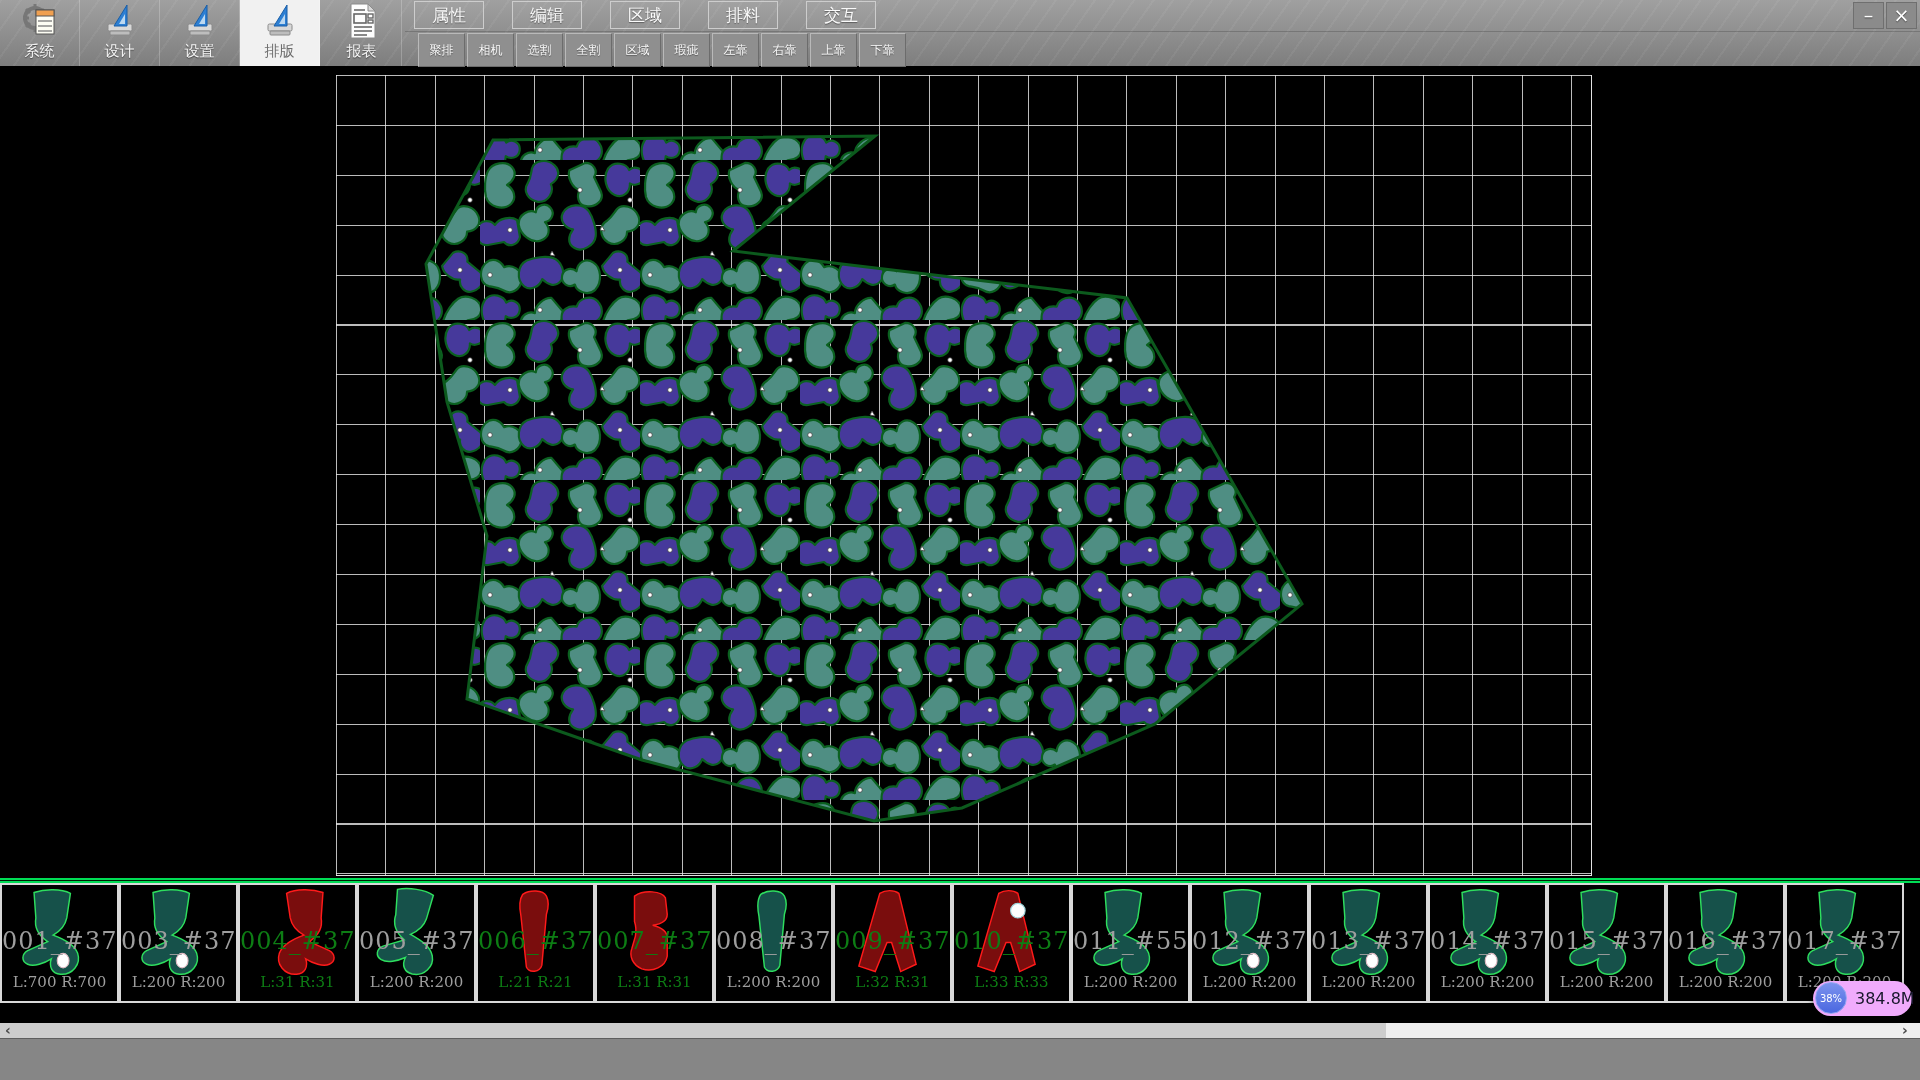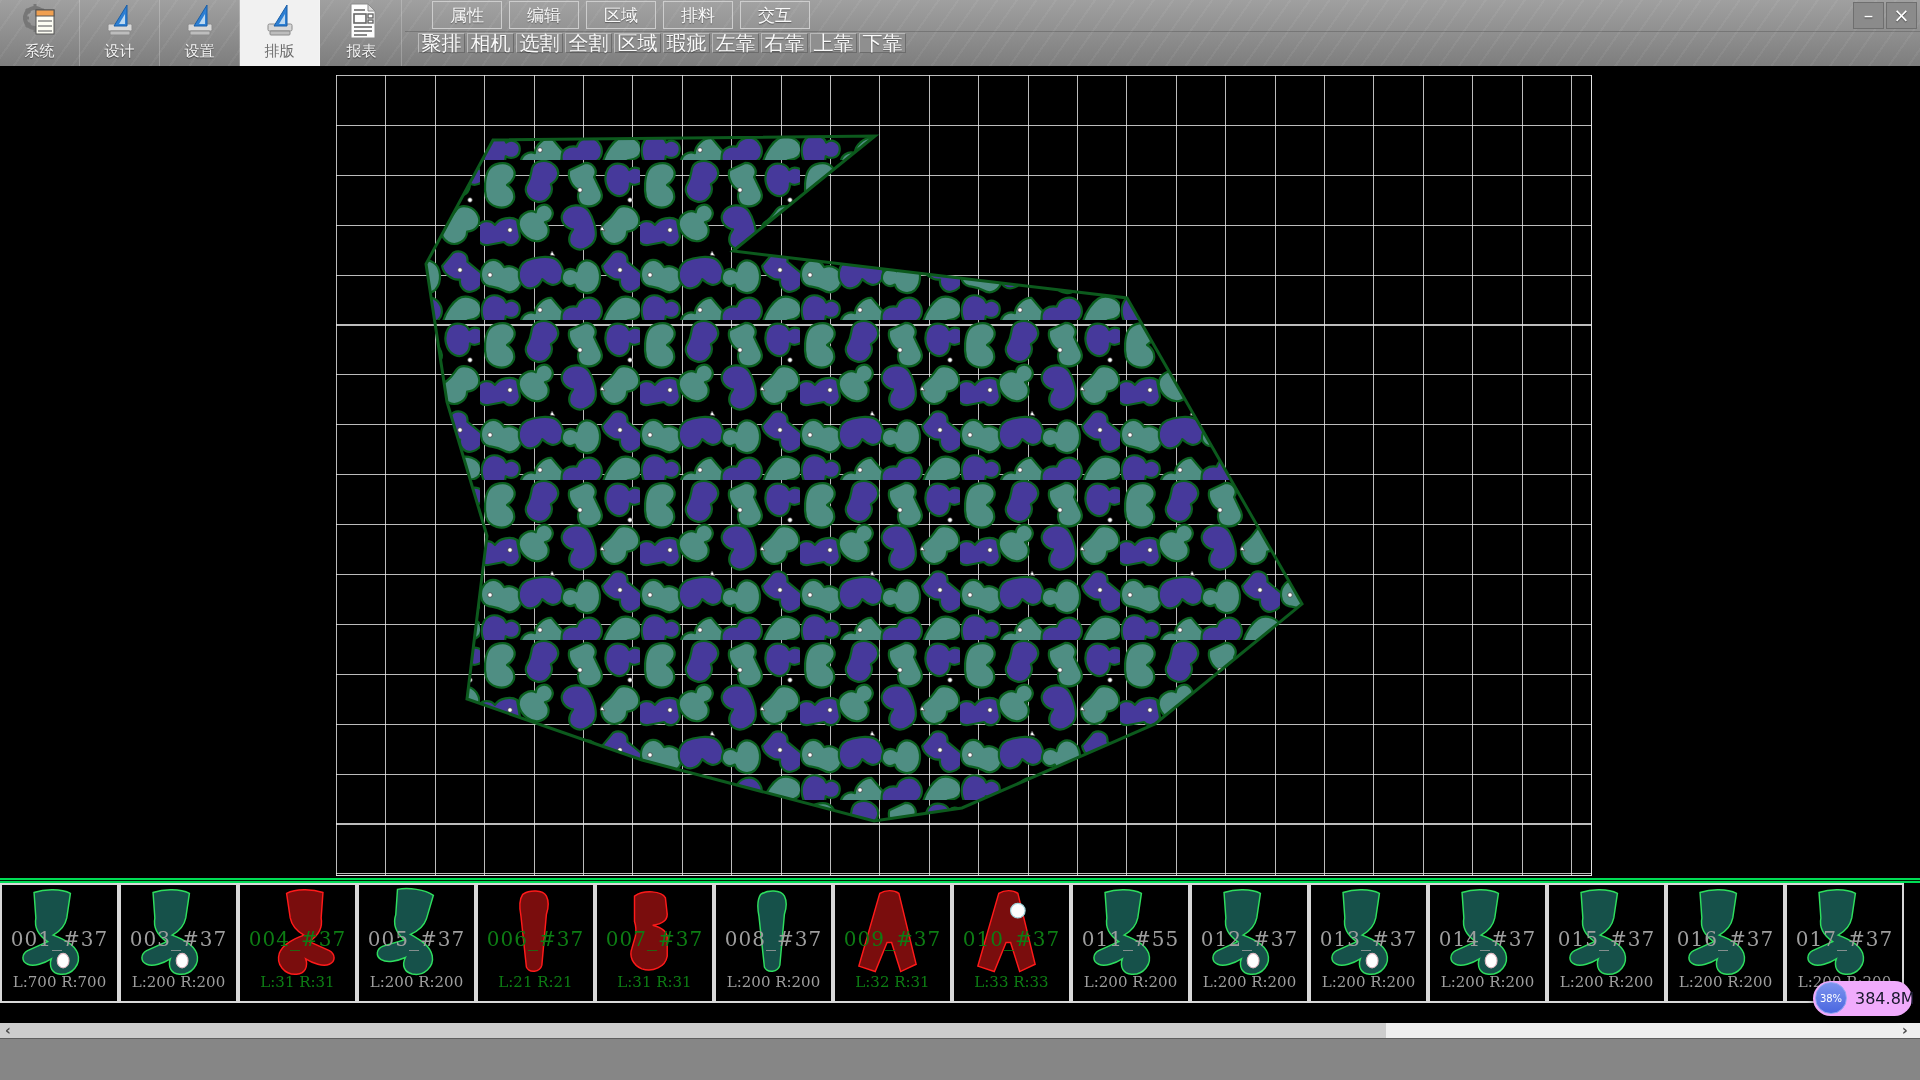--- a/index.html
+++ b/index.html
@@ -12,28 +12,28 @@
     background:linear-gradient(#a0a0a0,#7e7e7e);z-index:10;}
   #header .texture{left:0;top:0;width:100%;height:100%;pointer-events:none;
     background:repeating-linear-gradient(125deg,rgba(255,255,255,.05) 0 2px,rgba(0,0,0,0) 2px 16px);}
   .tool-big{top:0;height:66px;display:flex;flex-direction:column;align-items:center;
     border-right:1px solid rgba(255,255,255,.22);box-sizing:border-box;cursor:pointer;}
   .tool-big .ticon{margin-top:2px;width:38px;height:38px;}
   .tool-big .tlabel{font-size:15px;color:#f4f4f4;text-shadow:0 1px 1px rgba(0,0,0,.45);line-height:22px;}
   .tool-big.selected{background:#f1f1f1;}
   .tool-big.selected .tlabel{color:#6e6e6e;text-shadow:none;}
 
-  .menu-tabs{left:432px;top:1px;height:30px;display:flex;gap:7px;}
+  .menu-tabs{left:414px;top:1px;height:30px;display:flex;gap:28px;}
   .menu-tab{width:70px;height:28px;border:1px solid #cdcdcd;box-sizing:border-box;
     display:flex;align-items:center;justify-content:center;color:#fafafa;font-size:17px;
     text-shadow:0 1px 1px rgba(0,0,0,.4);cursor:pointer;background:rgba(255,255,255,.03);}
   .ribbon{left:418px;top:33px;height:31px;display:flex;gap:2px;}
-  .ribbon-btn{width:47px;height:20px;box-sizing:border-box;background:#8f8f8f;
+  .ribbon-btn{width:47px;height:34px;box-sizing:border-box;background:#8f8f8f;
     border:1px solid;border-color:#b9b9b9 #6c6c6c #6c6c6c #b9b9b9;
-    display:flex;align-items:center;justify-content:center;color:#fafafa;font-size:20px;
+    display:flex;align-items:center;justify-content:center;color:#fafafa;font-size:12px;
     text-shadow:0 1px 1px rgba(0,0,0,.4);cursor:pointer;}
   .ribbon-seam{left:405px;top:31px;width:1515px;height:1px;background:rgba(0,0,0,.18);}
 
   .win-btn{top:2px;width:31px;height:27px;box-sizing:border-box;background:#8b8b8b;
     border:1px solid #6f6f6f;color:#fff;font-size:19px;line-height:24px;text-align:center;
     text-shadow:0 1px 1px rgba(0,0,0,.5);cursor:pointer;}
 
   
   #canvas{left:0;top:66px;width:1920px;height:812px;background:#000;z-index:1;}
   #grid{left:336px;top:9px;width:1255px;height:800px;
@@ -49,21 +49,21 @@
   .green-sep-gap{height:1px;background:#001c06;}
   #strip-row{display:flex;width:1920px;overflow:hidden;}
   .thumb-cell{position:relative;flex:0 0 119px;height:120px;box-sizing:border-box;
     border:2px solid #d9d9d9;background:#000;cursor:pointer;}
   .thumb-cell svg.piece{position:absolute;left:3px;top:2px;width:109px;height:100px;}
   .teal use{fill:#16514a;stroke:#2ede5e;stroke-width:1.6;}
   .red use{fill:#7a0d0d;stroke:#ff1a1a;stroke-width:1.6;}
   .hole-boot{fill:#ffffff;stroke:#dfb9c2;stroke-width:1.2;}
   .hole-top{fill:#fdfdfd;stroke:#9fd4da;stroke-width:1.2;}
   .thumb-num{position:absolute;left:0;top:42px;width:100%;text-align:center;
-    font-family:"DejaVu Serif","Liberation Serif",serif;font-size:20px;color:#9e9e9e;letter-spacing:1px;}
+    font-family:"DejaVu Serif","Liberation Serif",serif;font-size:24px;color:#9e9e9e;letter-spacing:1px;}
   .thumb-lr{position:absolute;left:0;bottom:10px;width:100%;text-align:center;
     font-family:"DejaVu Serif","Liberation Serif",serif;font-size:15px;color:#9e9e9e;}
   .green-label .thumb-num,.green-label .thumb-lr{color:#0d7d14;}
 
   
   #badge{left:1813px;top:981px;width:99px;height:35px;background:#f0abfc;border-radius:18px;
     box-shadow:0 2px 6px rgba(0,0,0,.55);z-index:8;}
   #badge .circle{position:absolute;left:2px;top:1px;width:32px;height:32px;border-radius:50%;
     background:linear-gradient(#7c93ee,#4a67e0);border:1px solid #93a7f2;box-sizing:border-box;
     display:flex;align-items:center;justify-content:center;color:#fff;font-size:10px;}

